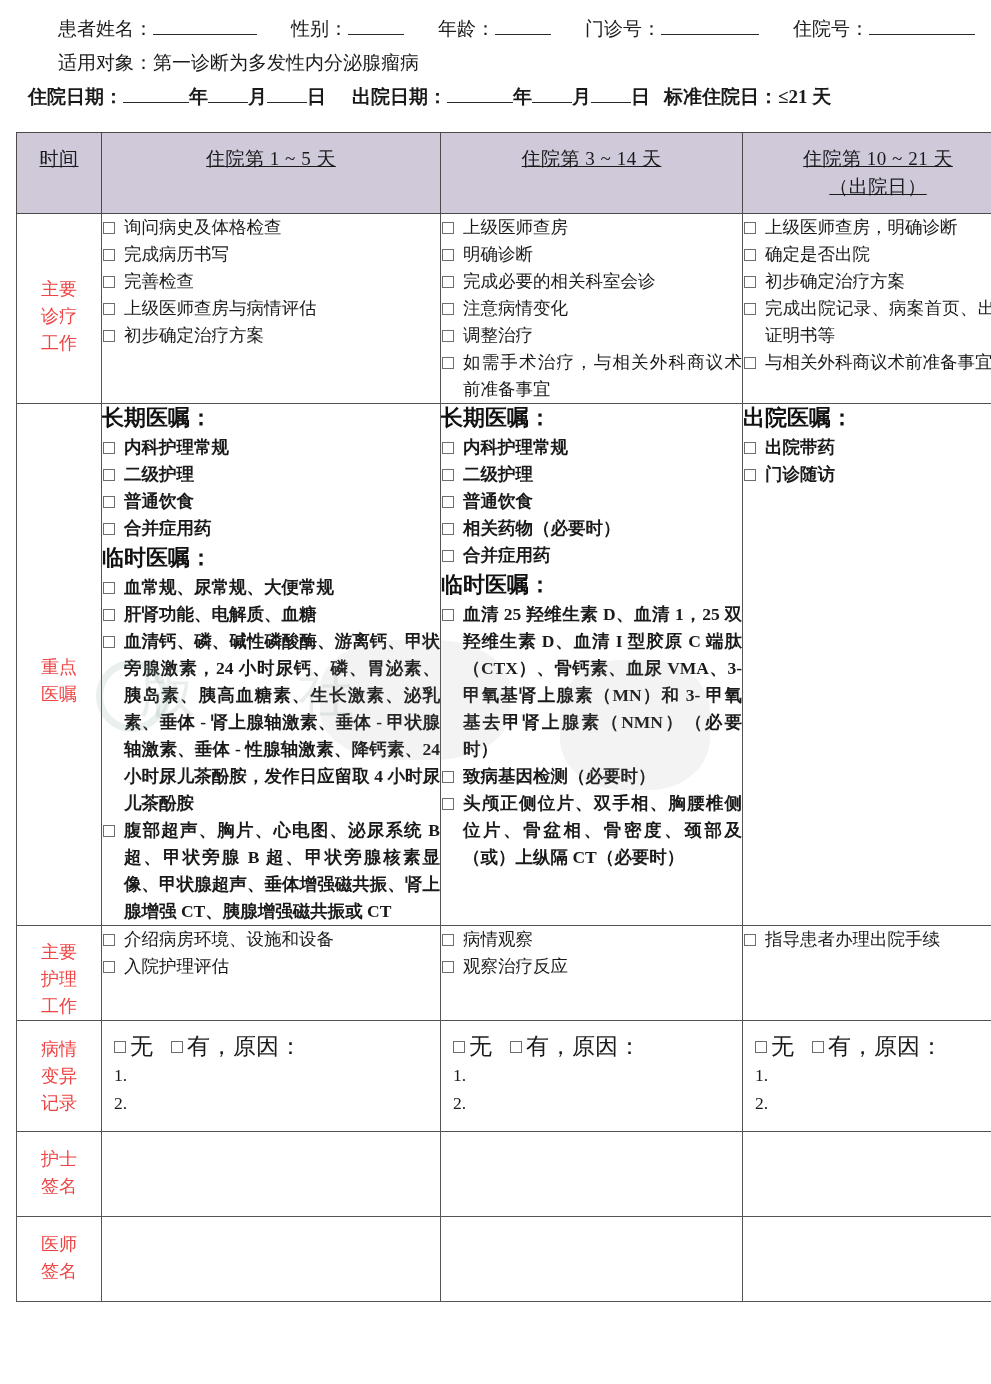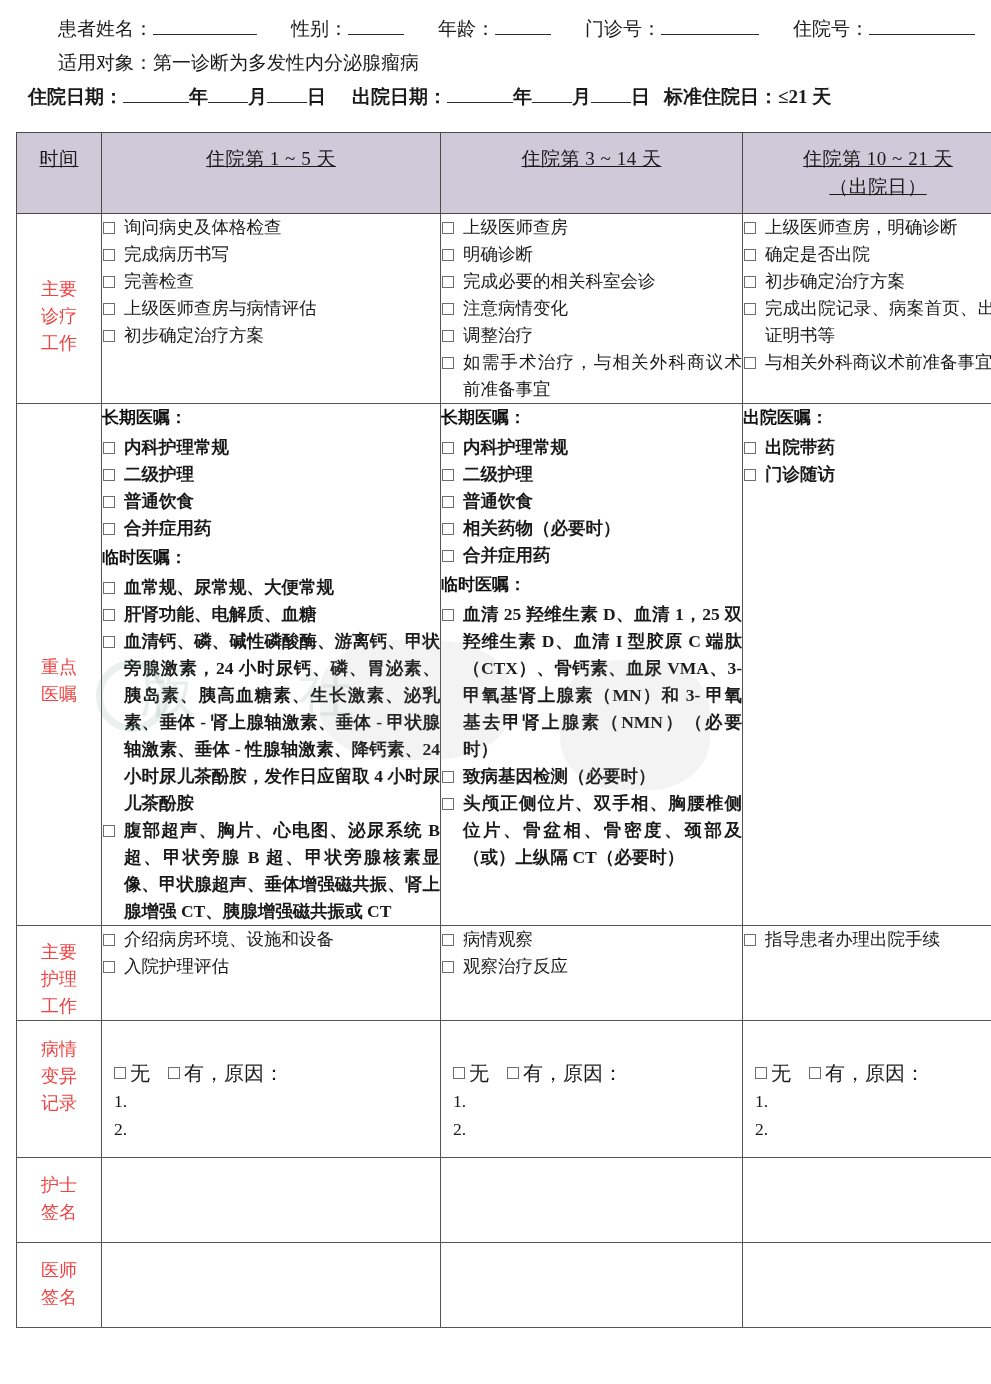--- a/index.html
+++ b/index.html
@@ -156,35 +156,34 @@
     left: 1px;
     top: 8px;
     width: 10px;
     height: 10px;
     border: 1px solid #6e6e6e;
     background: transparent;
   }
   .sub-head {
     font-family: "Liberation Sans", sans-serif;
     font-weight: bold;
-    font-size: 17px;
+    font-size: 22px;
     line-height: 28px;
     color: #111;
     margin: 0;
   }
   .sub-head + ul.chk { margin-top: 2px; font-weight: bold; }
   ul.chk + .sub-head { margin-top: 2px; }
 
   
   td.cell.var { padding: 12px 10px 14px 12px; }
   .var-line1 {
-    font-size: 20px;
+    font-size: 23px;
     line-height: 28px;
     white-space: nowrap;
-    margin-top: 26px;
   }
   .vbox {
     display: inline-block;
     width: 10px; height: 10px;
     border: 1px solid #6e6e6e;
     margin-right: 4px;
     position: relative;
     top: -1px;
   }
   .var-sp { display: inline-block; width: 18px; }

